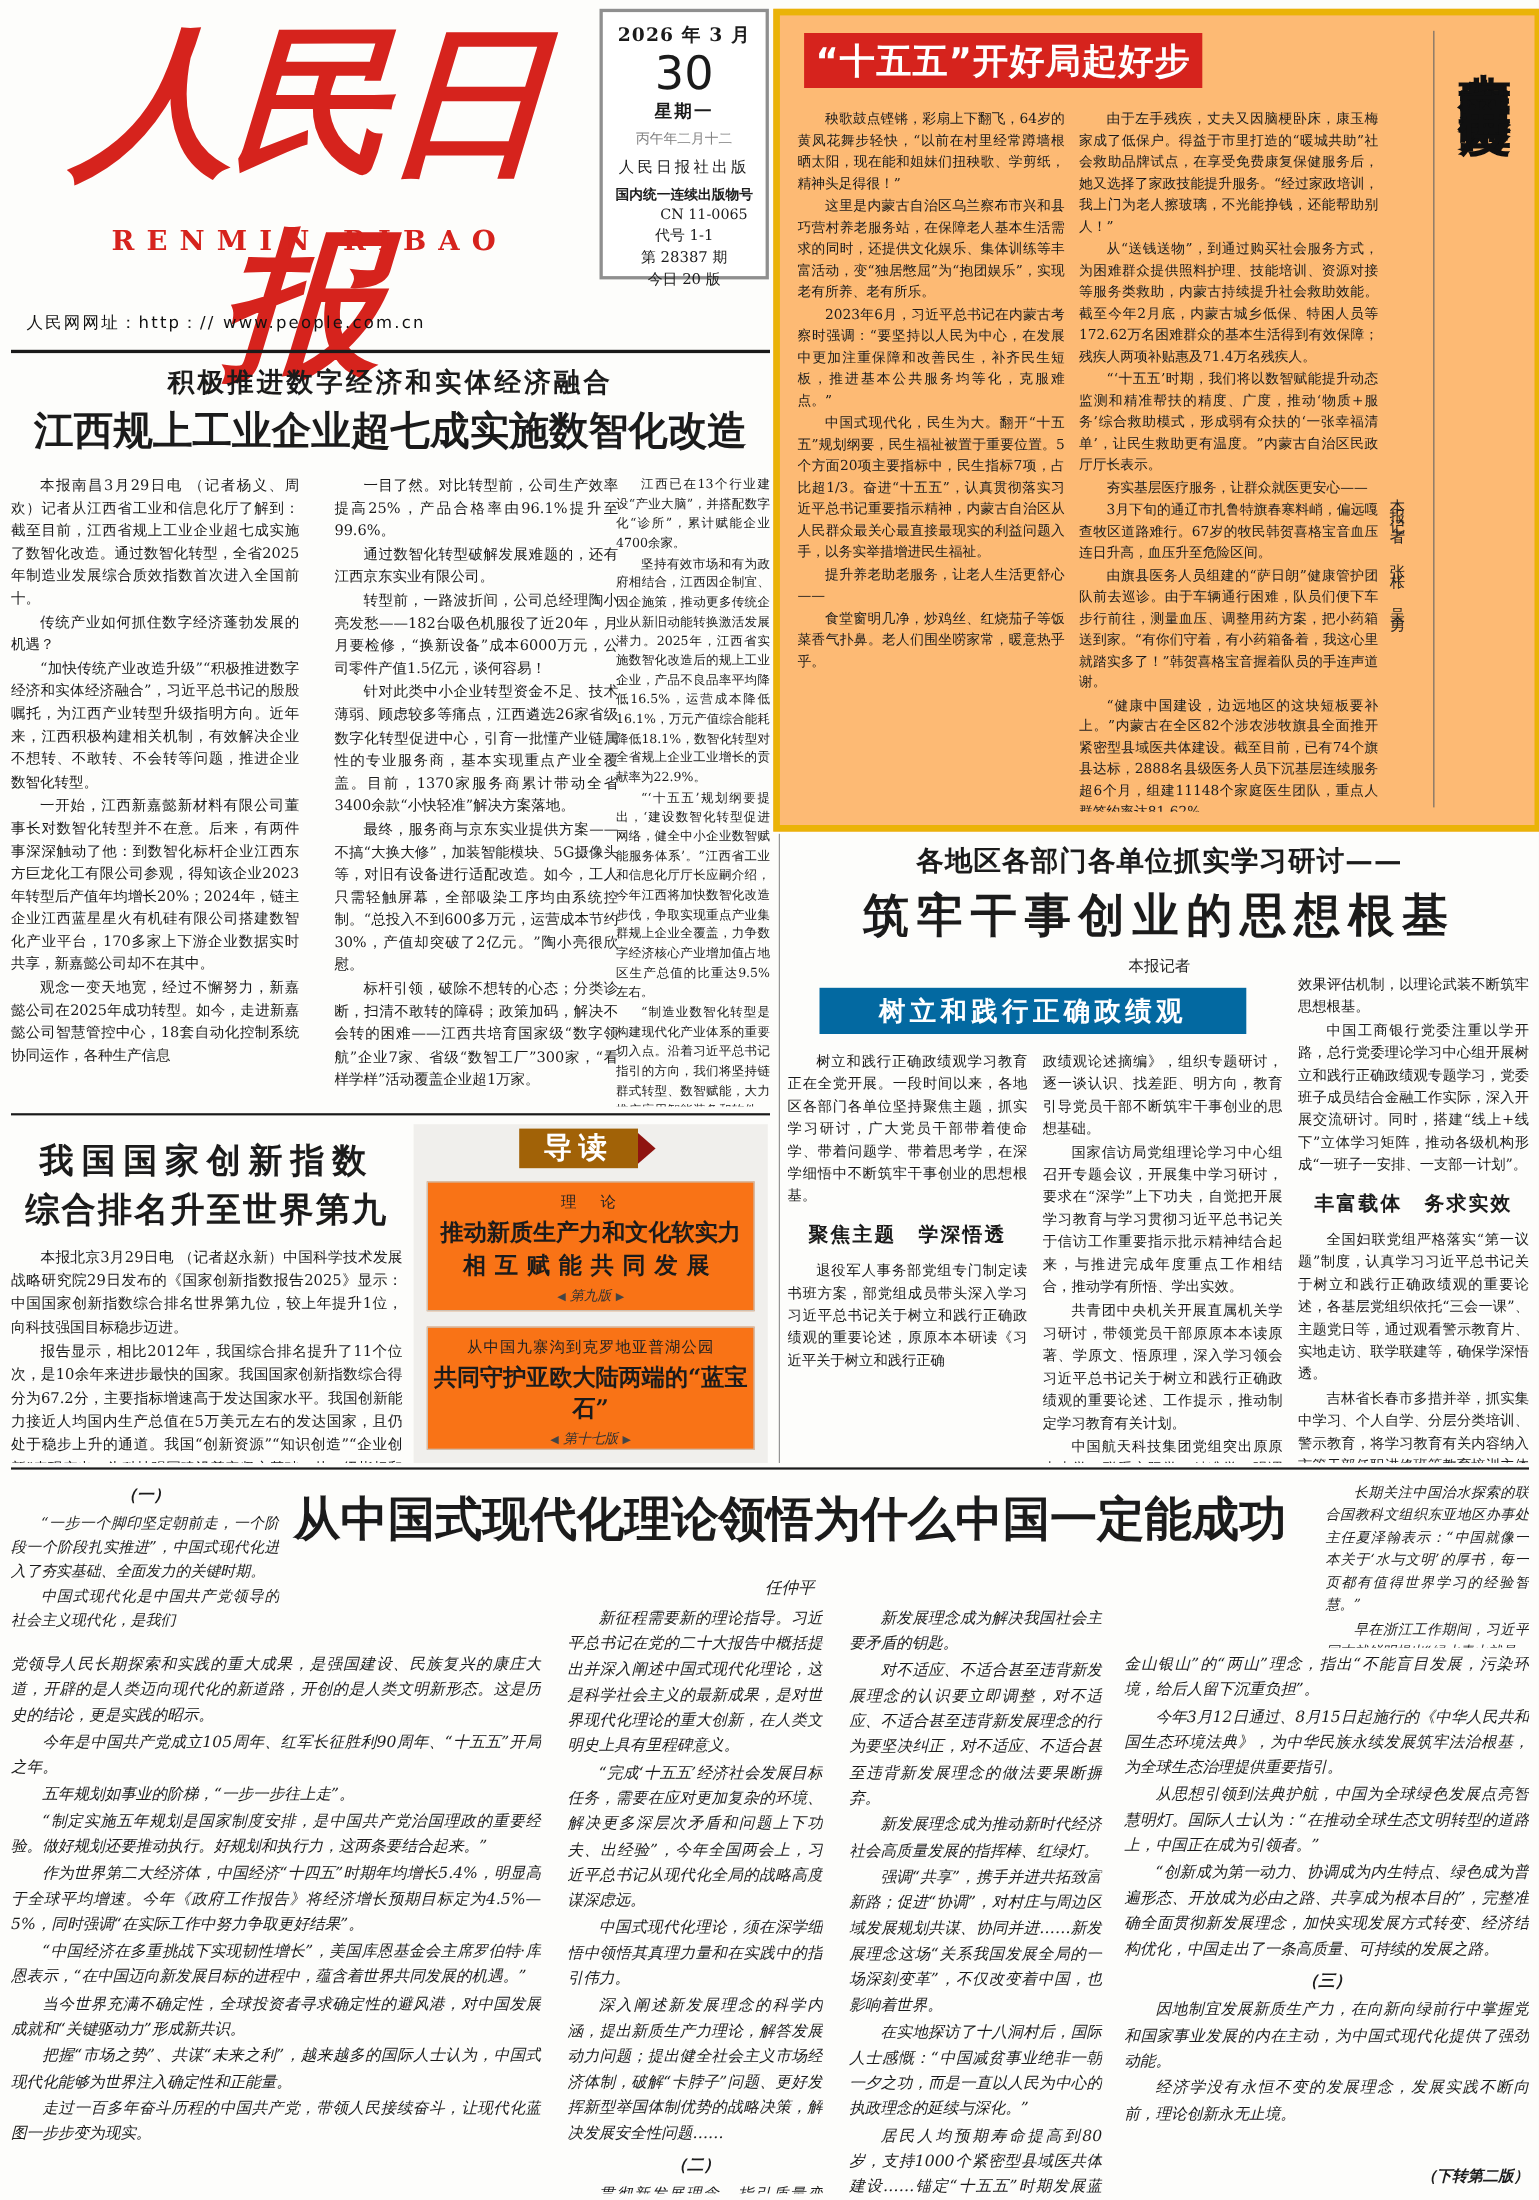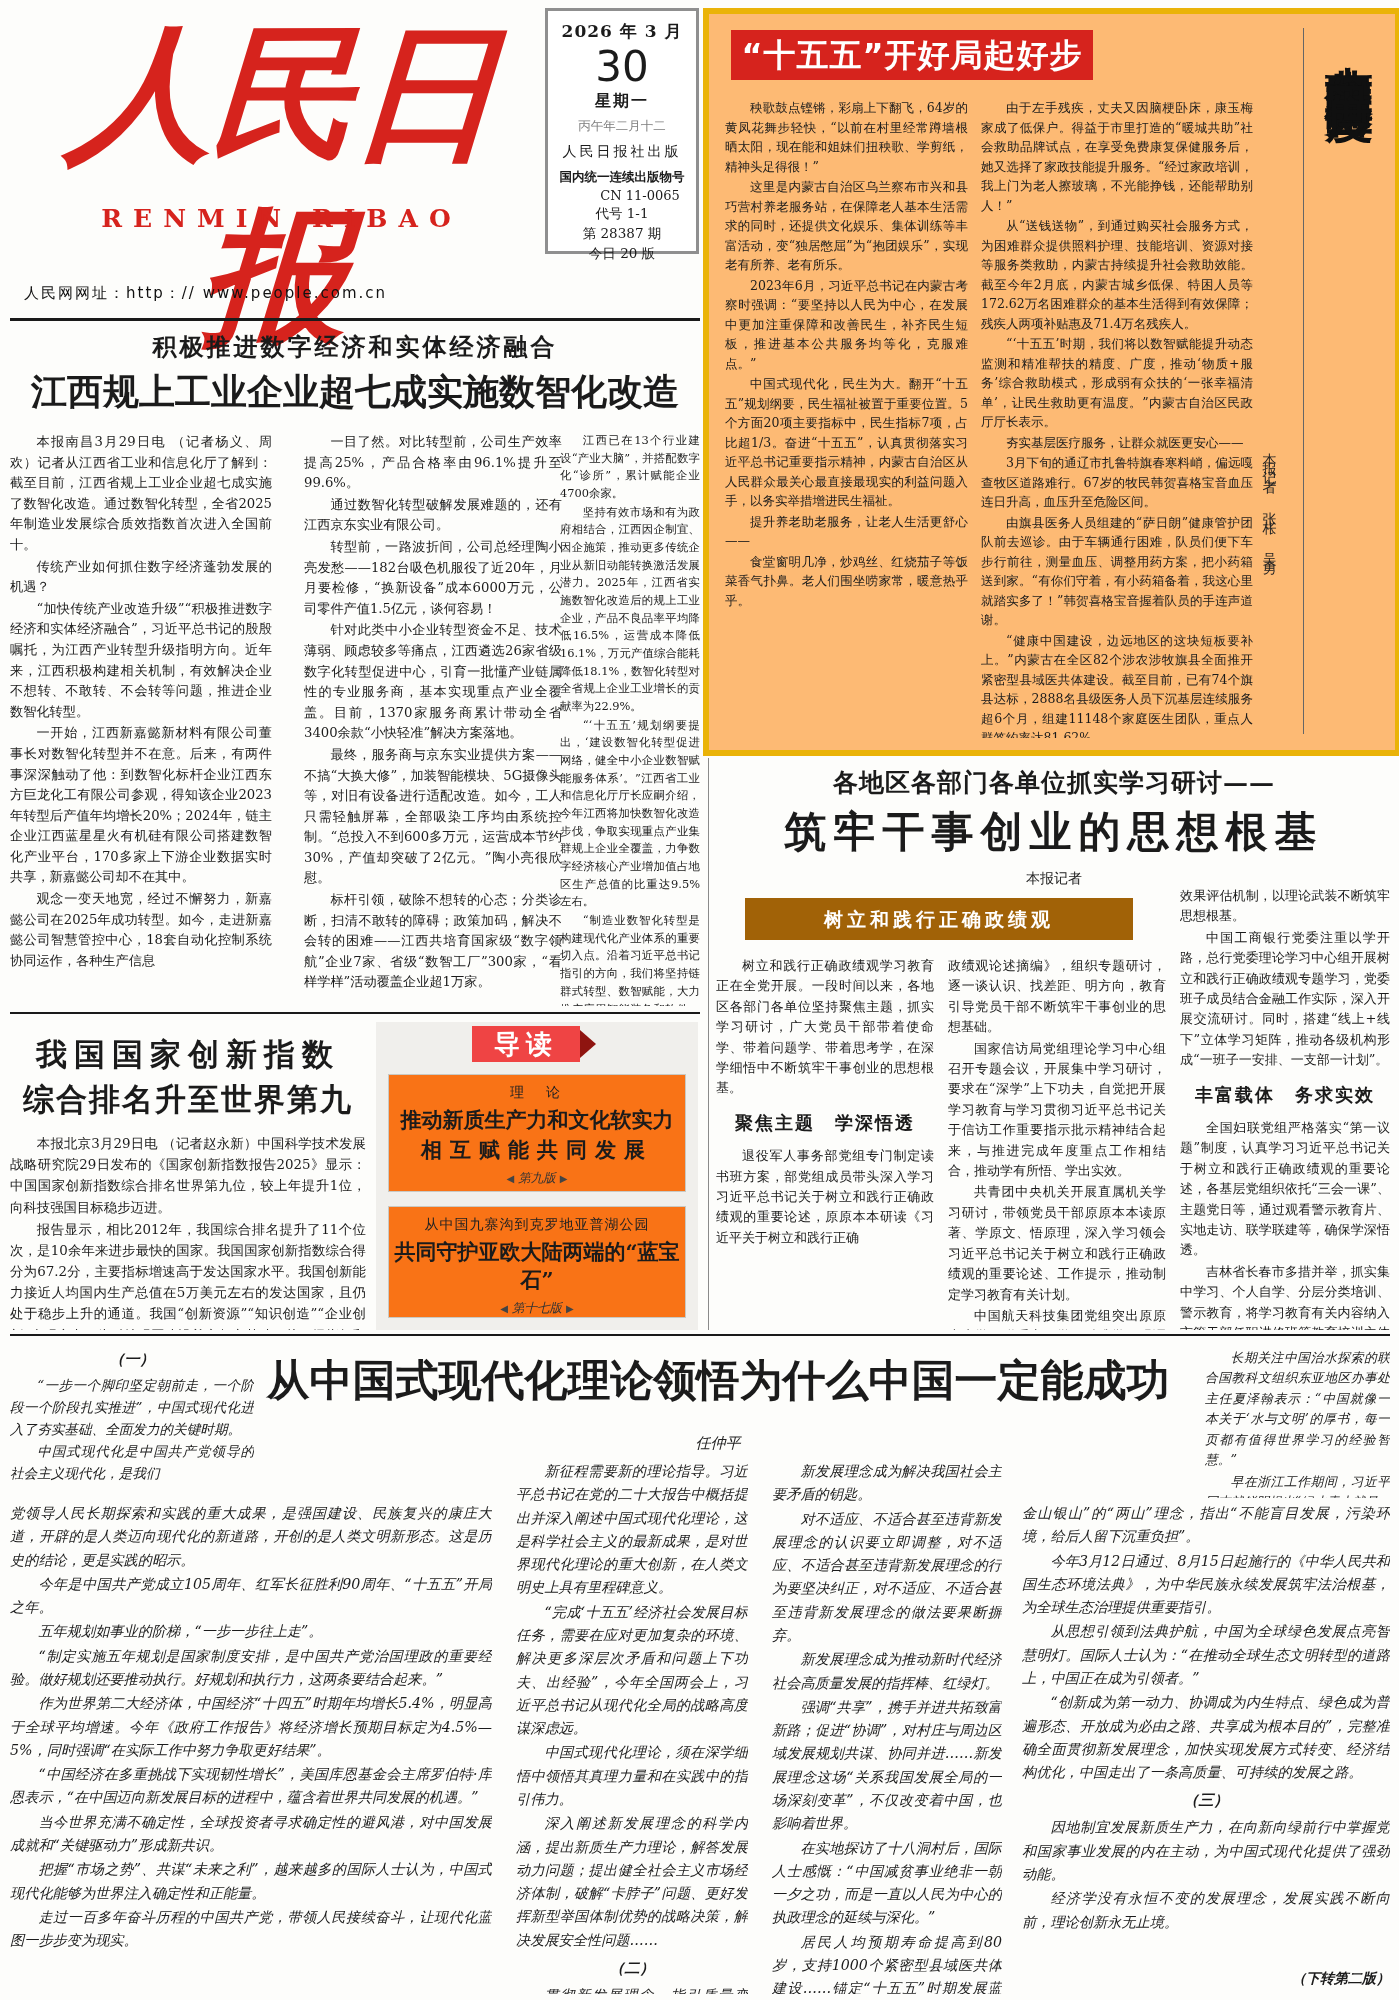--- a/index.html
+++ b/index.html
@@ -36,34 +36,34 @@
   .lead-col{position:absolute;top:84px;bottom:12px;font-size:12.5px;line-height:1.56;}
   .vtitle{writing-mode:vertical-rl;font-family:"DejaVu Sans",sans-serif;font-weight:bold;
         font-size:48px;line-height:80px;letter-spacing:2px;color:#101010;}
   .vbyline{writing-mode:vertical-rl;font-size:14px;letter-spacing:9px;color:#222;}
   
   .kicker{font-weight:bold;text-align:center;}
   .bighead{font-weight:900;text-align:center;}
   .byline-c{text-align:center;font-size:14px;color:#222;}
   
   .daodu{background:#f0efec;}
-  .daodu-tab{position:absolute;left:96px;top:4px;width:108px;height:36px;background:#ef4444;color:#fff;
+  .daodu-tab{position:absolute;left:96px;top:4px;width:108px;height:36px;background:#a16207;color:#fff;
         font-size:26px;font-weight:bold;text-align:center;line-height:36px;letter-spacing:6px;
         font-family:"DejaVu Sans",sans-serif;}
   .daodu-fold{position:absolute;left:204px;top:8px;width:0;height:0;
         border-top:14px solid transparent;border-bottom:14px solid transparent;border-left:16px solid #8f1410;}
   .daodu-item{position:absolute;left:12px;width:296px;background:#f97316;border:1px solid #c9c9c3;
         text-align:center;overflow:hidden;}
   .dd-kick{font-size:14px;letter-spacing:4px;margin-top:9px;color:#222;}
   .dd-t1{font-size:21px;font-weight:bold;margin-top:4px;}
   .dd-t2{font-size:21px;font-weight:bold;letter-spacing:8px;margin-top:2px;}
   .dd-page{font-size:12.5px;margin-top:6px;color:#333;font-style:italic;}
   .dd-arrow{color:#444;font-size:10px;}
   
-  .zl-banner{background:#a16207;color:#fff;font-weight:bold;font-size:19px;letter-spacing:4px;
+  .zl-banner{background:#0369a1;color:#fff;font-weight:bold;font-size:24px;letter-spacing:4px;
         text-align:center;line-height:42px;font-family:"DejaVu Sans",sans-serif;}
   .subhead{font-weight:bold;font-size:18px;text-align:center;margin:9px 0;letter-spacing:2px;}
   .turnref{font-weight:bold;text-align:right;font-size:13px;margin-top:2px;}
   .zl-col{font-size:13px;line-height:1.57;}
   
   .rz{font-size:14.2px;line-height:1.64;}
   .secmark{text-align:center;font-size:15px;margin:6px 0;font-weight:bold;font-style:italic;}
 </style>
 </head>
 <body>

